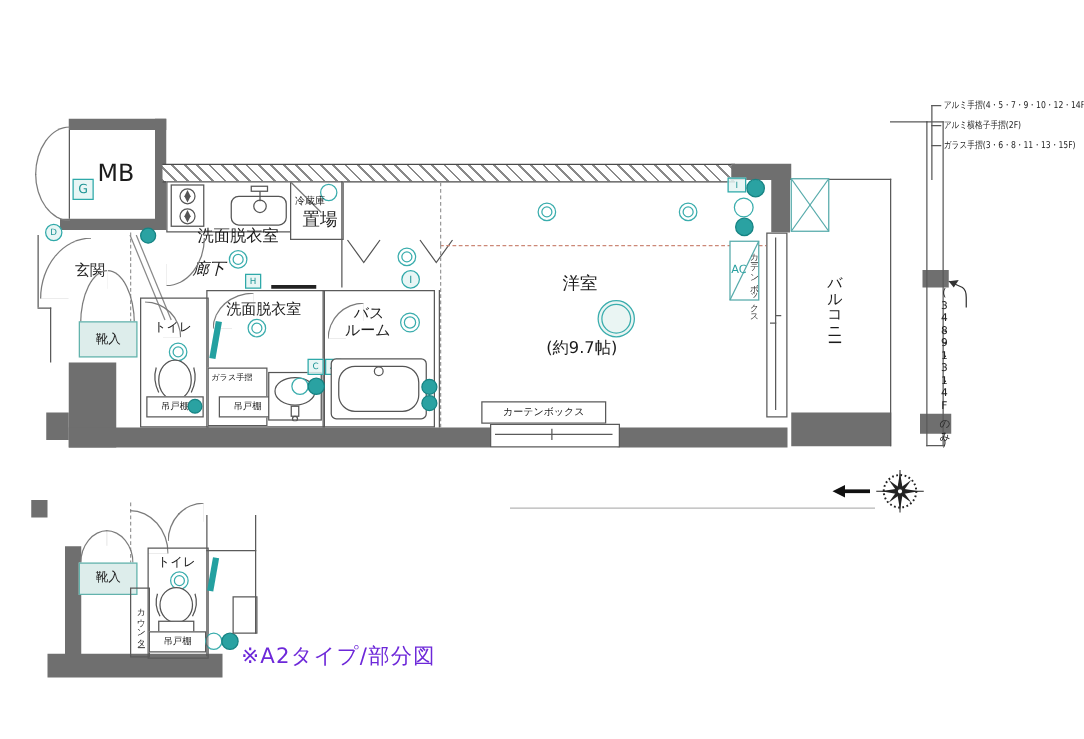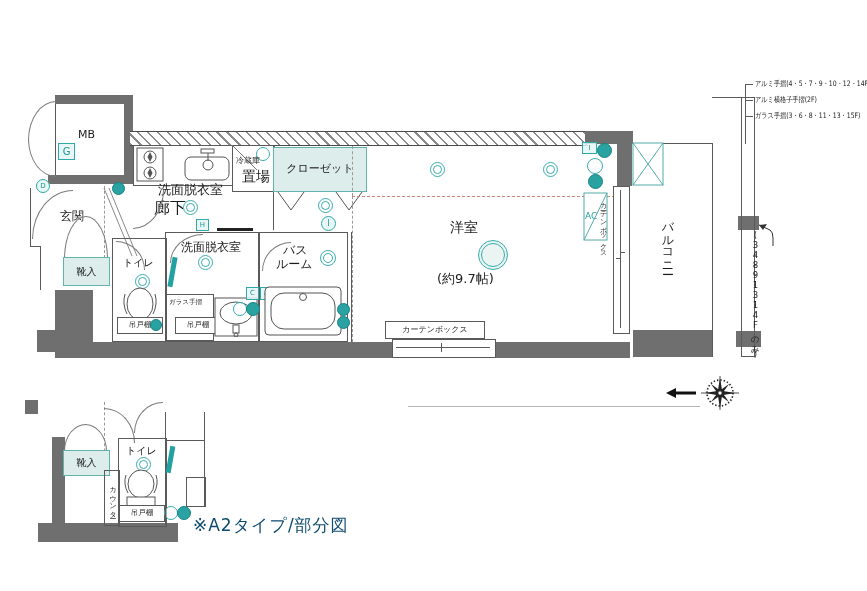--- a/index.html
+++ b/index.html
@@ -47,21 +47,21 @@
   <div class="wall" style="left:37px;top:330px;width:18px;height:22px;"></div>
   <div class="wall" style="left:55px;top:342px;width:337px;height:16px;"></div>
   <div class="wall" style="left:494px;top:342px;width:136px;height:16px;"></div>
   <div class="wall" style="left:633px;top:330px;width:80px;height:27px;"></div>
   <div class="wall" style="left:738px;top:216px;width:21px;height:14px;"></div>
   <div class="wall" style="left:736px;top:331px;width:25px;height:16px;"></div>
 
   <div class="ln" style="left:55px;top:104px;width:1px;height:71px;"></div>
   <div class="arc tl" style="left:28px;top:101px;width:27px;height:38px;"></div>
   <div class="arc bl" style="left:28px;top:139px;width:27px;height:37px;"></div>
-  <div class="lbl" style="left:78px;top:129px;font-size:11px;">MB</div>
+  <div class="lbl" style="left:78px;top:129px;font-size:19px;">MB</div>
   <div class="badge" style="left:58px;top:143px;width:15px;height:15px;font-size:10px;">G</div>
   <div class="badge round" style="left:36px;top:179px;width:12px;height:12px;font-size:7px;">D</div>
   <div class="dot" style="left:112px;top:182px;width:11px;height:11px;"></div>
 
   <div class="ln" style="left:30px;top:188px;width:1px;height:58px;"></div>
   <div class="ln" style="left:30px;top:246px;width:11px;height:1px;"></div>
   <div class="ln" style="left:40px;top:246px;width:1px;height:44px;"></div>
   <div class="arc tl" style="left:32px;top:190px;width:40px;height:48px;"></div>
   <div class="lbl" style="left:60px;top:210px;font-size:12px;">玄関</div>
   <div class="lnd" style="left:104px;top:186px;width:1px;height:72px;"></div>
@@ -90,29 +90,26 @@
     <circle cx="25" cy="17" r="5" fill="none" stroke="#555"></circle>
   </svg>
   <div class="box" style="left:232px;top:145px;width:41px;height:45px;"></div>
   <svg class="abs" style="left:232px;top:145px;" width="26" height="26">
     <line x1="0" y1="0" x2="25" y2="25" stroke="#777"></line>
   </svg>
   <div class="ring" style="left:256px;top:147px;width:12px;height:12px;"></div>
   <div class="lbl" style="left:236px;top:156px;font-size:8px;">冷蔵庫</div>
   <div class="lbl" style="left:242px;top:168px;font-size:14px;">置場</div>
   <div class="lbl" style="left:158px;top:183px;font-size:13px;">洗面脱衣室</div>
-  <div class="lbl" style="left:154px;top:199px;font-size:16px;">廊下</div>
+  <div class="lbl" style="left:154px;top:209px;font-size:13px;font-style:italic;">廊下</div>
   <div class="ring2" style="left:183px;top:200px;width:13px;height:13px;"></div>
   <div class="badge" style="left:196px;top:219px;width:11px;height:10px;font-size:7px;">H</div>
   <div class="arc br" style="left:133px;top:190px;width:30px;height:38px;"></div>
 
   <div class="ln" style="left:273px;top:145px;width:1px;height:85px;"></div>
-  <div class="cyanbox cc" style="left:273px;top:147px;width:92px;height:43px;">
-    <span class="lbl" style="position:static;font-size:11px;">クローゼット</span>
-  </div>
   <svg class="abs" style="left:274px;top:190px;" width="94" height="24">
     <polyline points="4,2 17,20 30,2" fill="none" stroke="#555"></polyline>
     <polyline points="62,2 75,20 88,2" fill="none" stroke="#555"></polyline>
   </svg>
   <div class="ring2" style="left:318px;top:198px;width:13px;height:13px;"></div>
   <div class="badge round" style="left:321px;top:216px;width:13px;height:13px;font-size:8px;">I</div>
 
   <div class="box" style="left:112px;top:238px;width:53px;height:102px;background:transparent;"></div>
   <div class="box" style="left:165px;top:232px;width:93px;height:108px;background:transparent;"></div>
   <div class="box" style="left:258px;top:232px;width:88px;height:108px;background:transparent;"></div>
@@ -267,15 +264,15 @@
     <span class="lbl" style="position:static;font-size:7.5px;">吊戸棚</span>
   </div>
   <div class="ring" style="left:164px;top:506px;width:12px;height:12px;"></div>
   <div class="dot" style="left:177px;top:506px;width:12px;height:12px;"></div>
   <div class="ln" style="left:165px;top:412px;width:1px;height:113px;"></div>
   <div class="ln" style="left:165px;top:440px;width:40px;height:1px;"></div>
   <div class="ln" style="left:204px;top:412px;width:1px;height:95px;"></div>
   <div class="mirror" style="left:168px;top:446px;width:5px;height:27px;"></div>
   <div class="box" style="left:186px;top:477px;width:18px;height:28px;background:transparent;"></div>
 
-  <div class="lbl" style="left:193px;top:516px;font-size:17px;color:#0c4a6e;letter-spacing:1px;">※A2タイプ/部分図</div>
+  <div class="lbl" style="left:193px;top:516px;font-size:17px;color:#6d28d9;letter-spacing:1px;">※A2タイプ/部分図</div>
 
 </div>
 
 </body></html>

